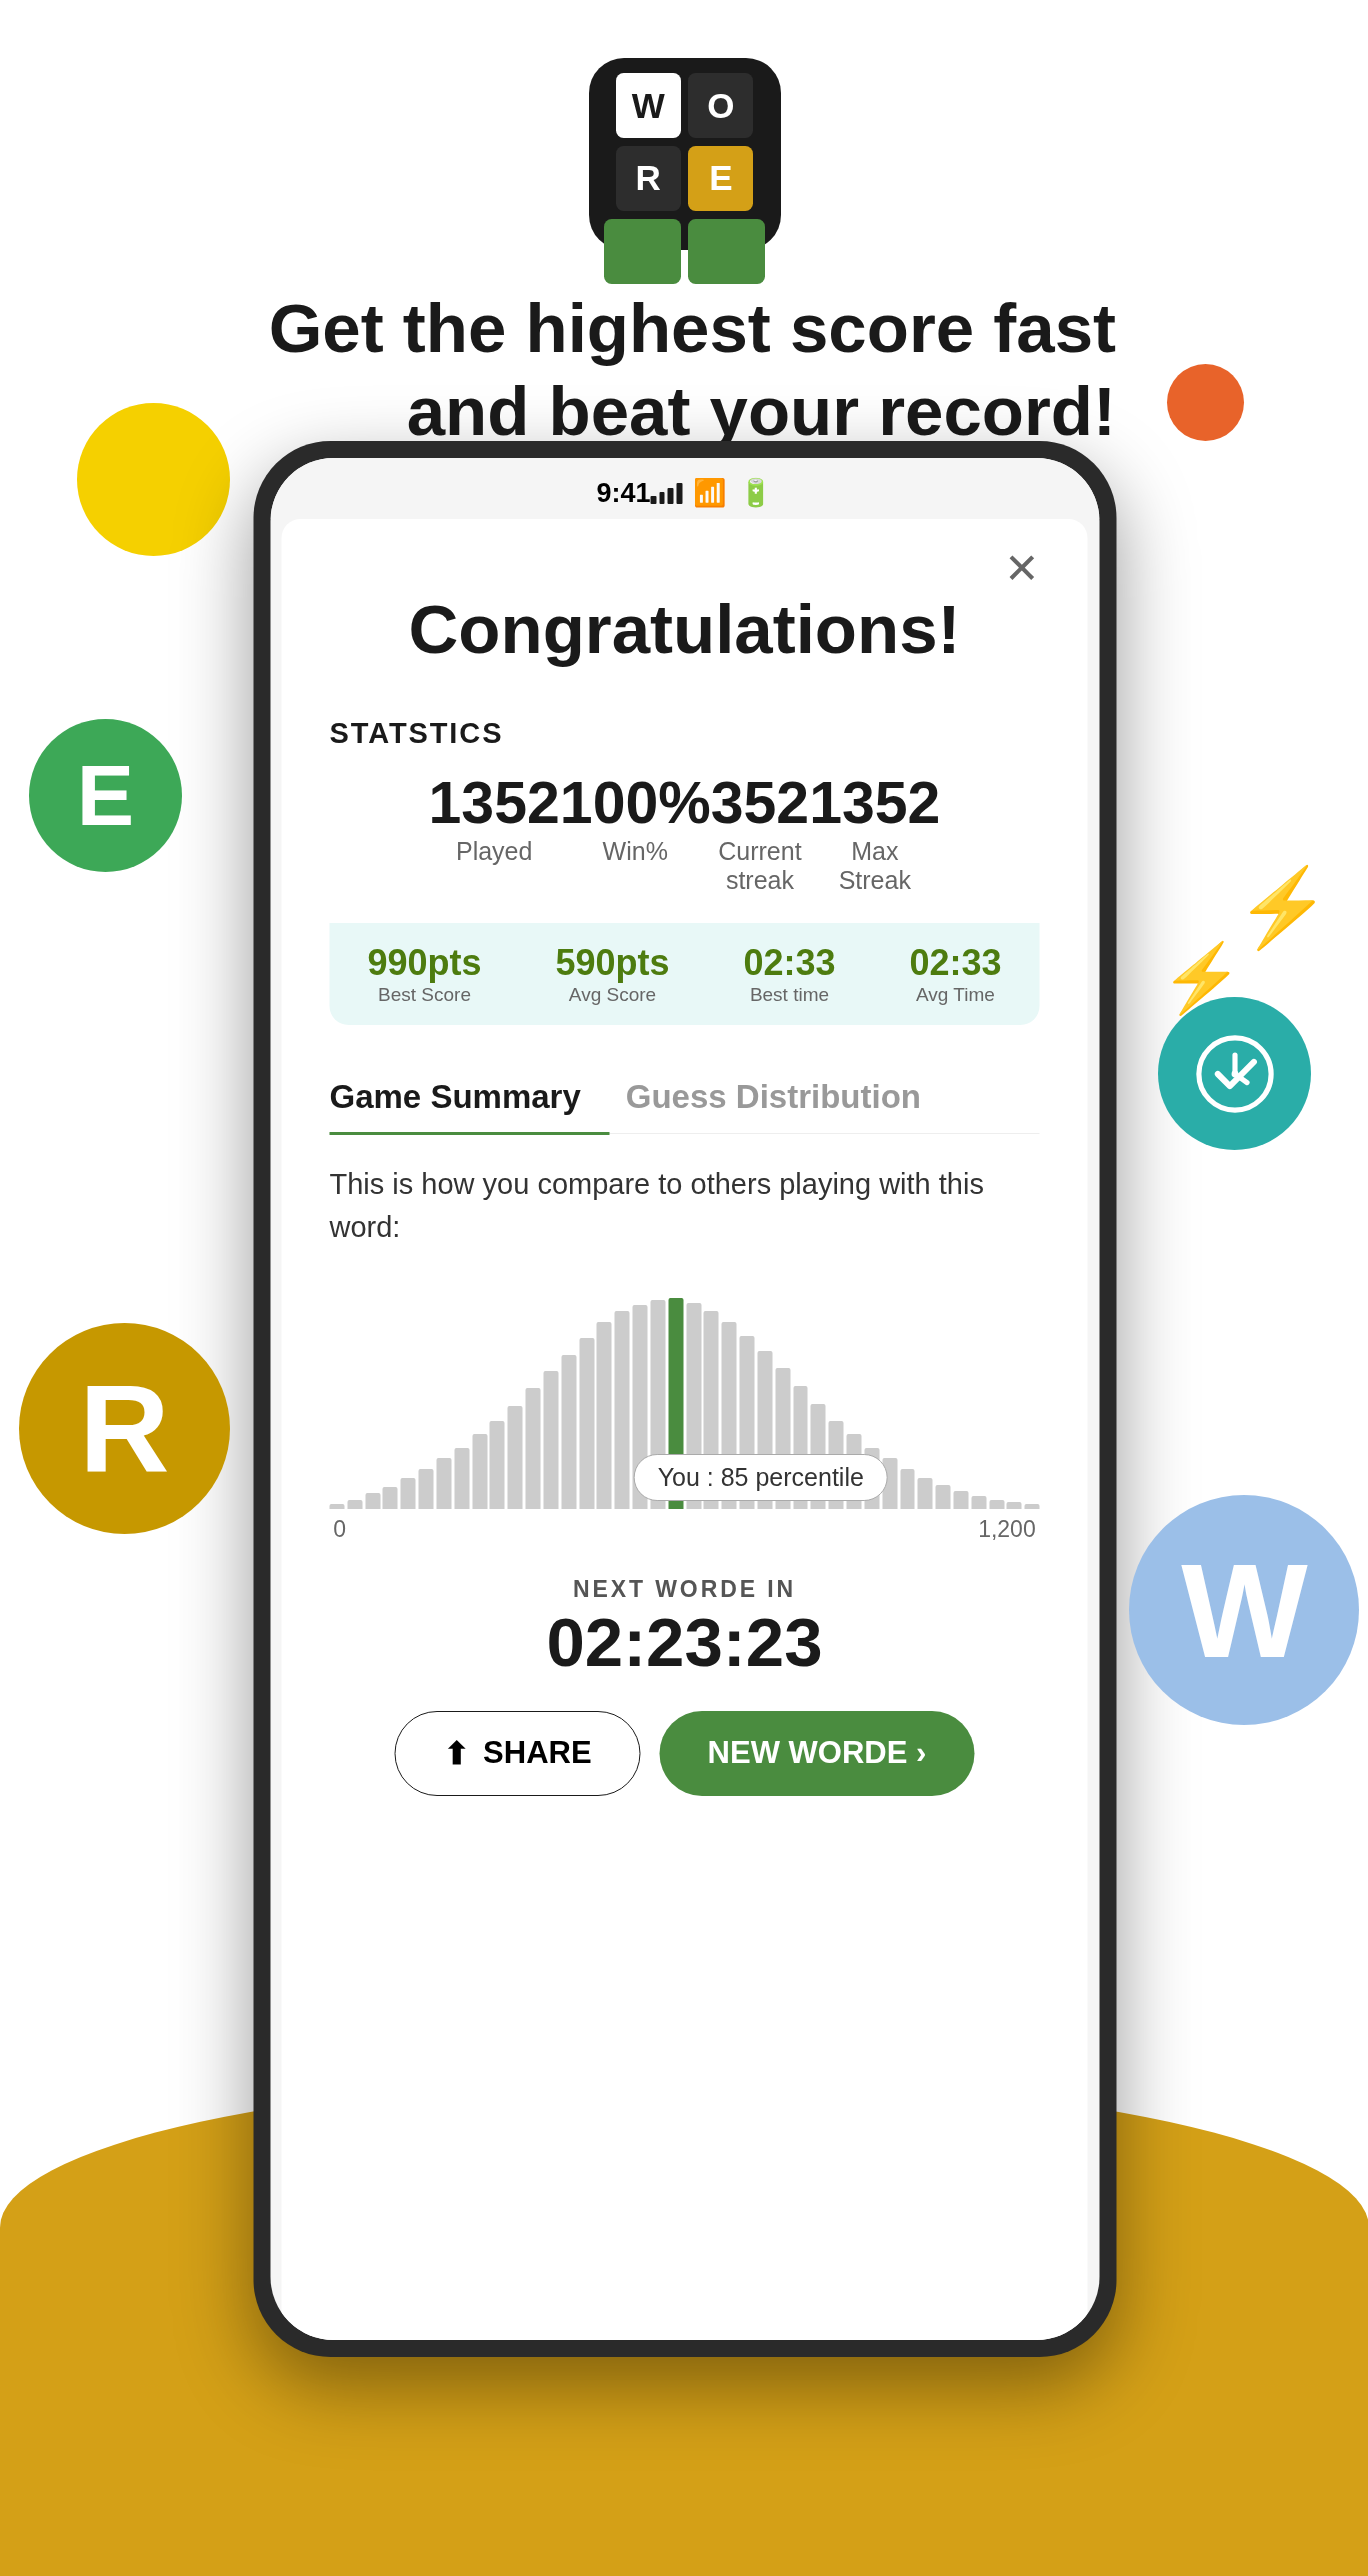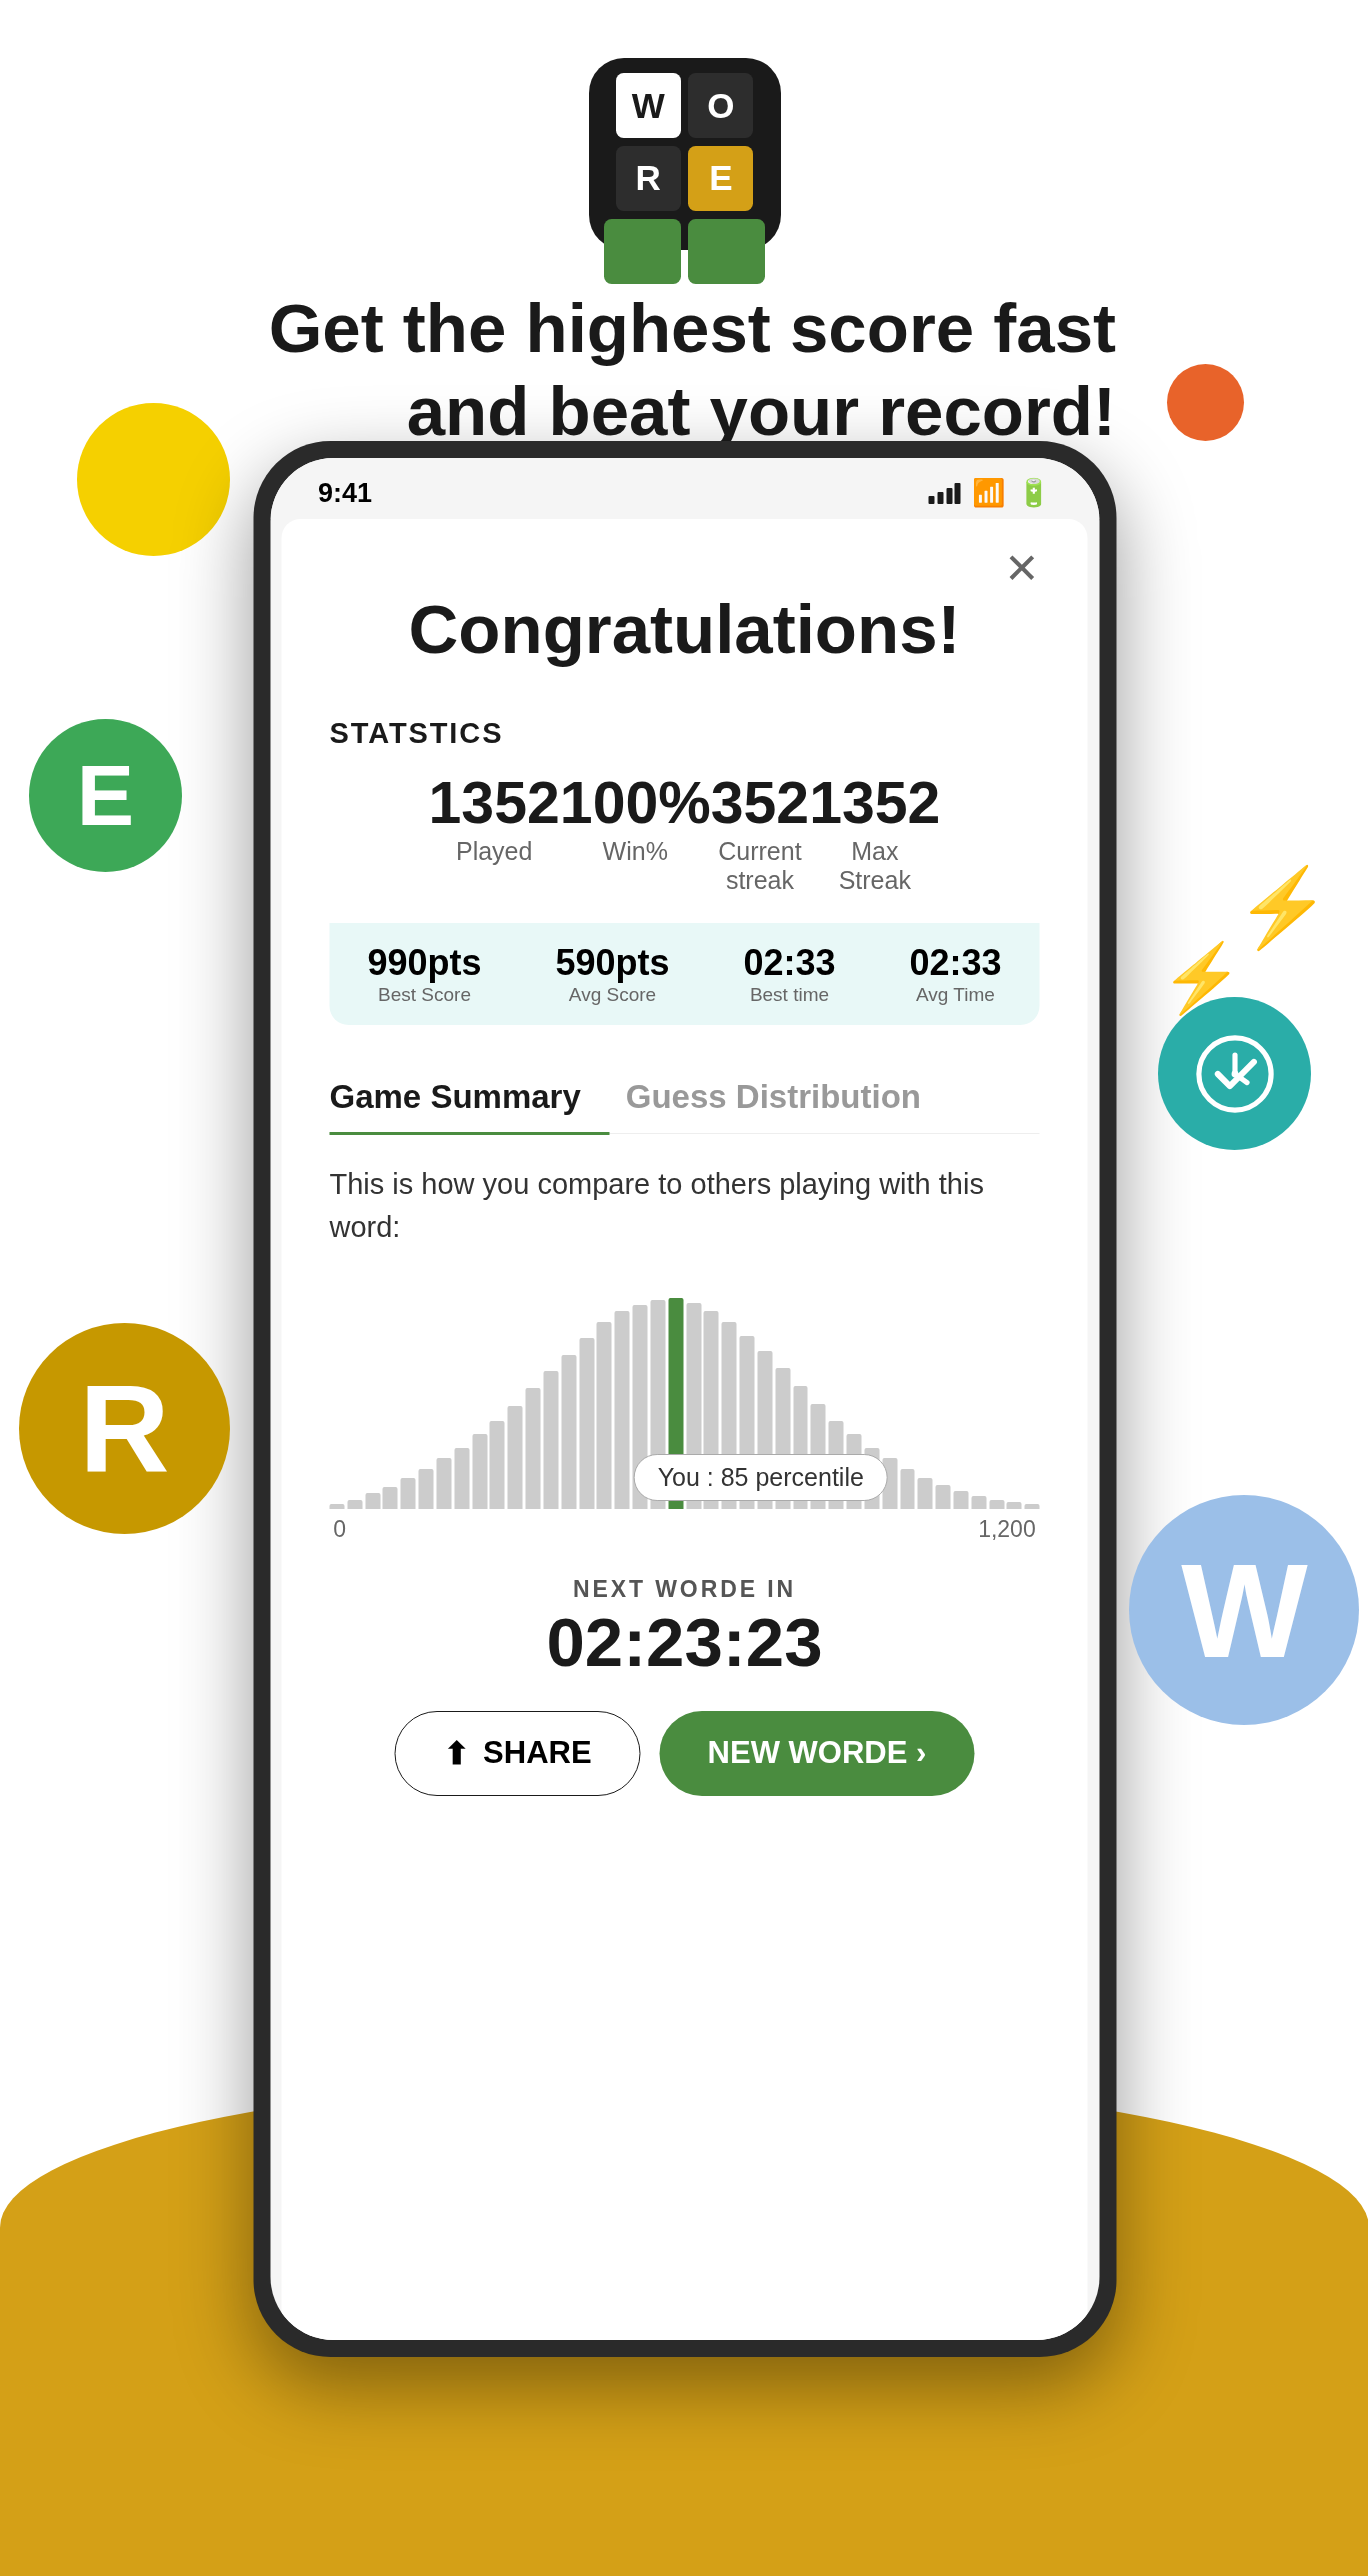--- a/index.html
+++ b/index.html
@@ -223,21 +223,21 @@
     .phone-inner {
       background: #f5f5f5;
       border-radius: 63px;
       overflow: hidden;
     }
 
     
     .status-bar {
       background: #f5f5f5;
       display: flex;
-      justify-content: space-between;
+      justify-content: center;
       align-items: center;
       padding: 19px 48px 9.6px;
       font-size: 27px;
       font-weight: 600;
     }
 
     .status-right {
       display: flex;
       gap: 11.5px;
       align-items: center;
@@ -356,21 +356,21 @@
       margin-bottom: 38px;
     }
 
     .sub-stat {
       text-align: center;
     }
 
     .sub-stat-value {
       font-size: 36px;
       font-weight: 700;
-      color: #000000;
+      color: #4d7c0f;
       display: block;
     }
 
     .sub-stat-label {
       font-size: 19px;
       color: #666;
       display: block;
     }
 
     

